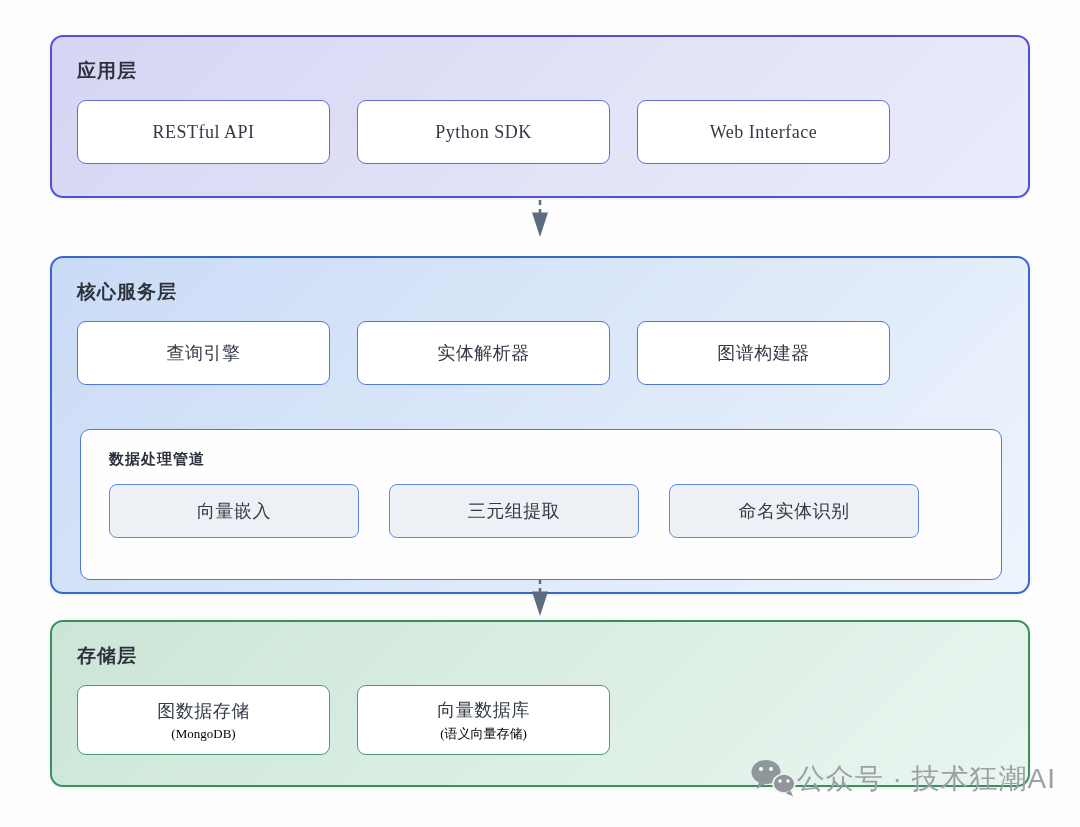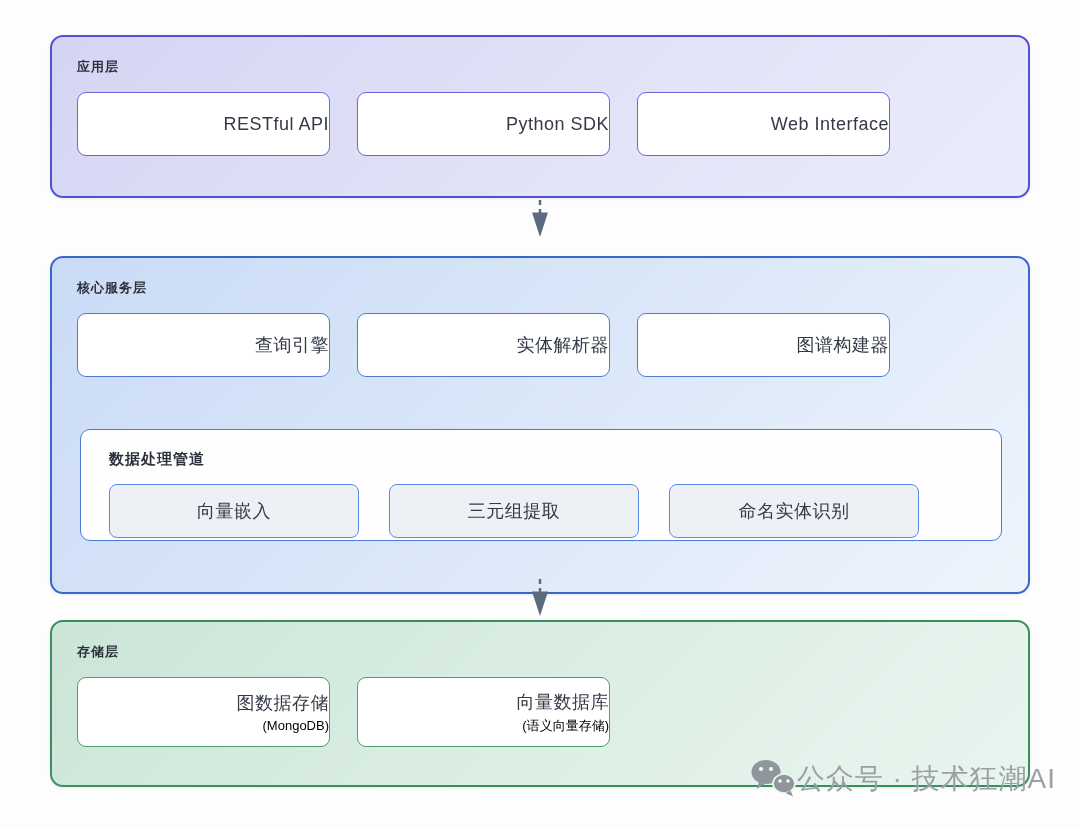--- a/index.html
+++ b/index.html
@@ -38,59 +38,60 @@
   }
   .layer-store {
     top: 620px;
     height: 167px;
     background: linear-gradient(135deg, #cbe5d7 0%, #ddefe5 55%, #e9f5ef 100%);
     border: 2.5px solid #38915d;
   }
   .layer-title {
     margin: 0;
     padding: 21px 0 0 25px;
-    font-size: 13px;
+    font-size: 19px;
     font-weight: bold;
     color: #2c313c;
     letter-spacing: 1px;
   }
   .box-row {
     display: flex;
     margin: 16px 25px 0 25px;
     gap: 27px;
   }
   .node {
     width: 253px;
     height: 64px;
     background: #ffffff;
     border-radius: 9px;
     box-sizing: border-box;
     display: flex;
     flex-direction: column;
-    align-items: flex-end;
+    align-items: center;
     justify-content: center;
     font-size: 18px;
     color: #333a46;
     letter-spacing: 0.5px;
+    font-family: Liberation Serif, serif;
   }
   .layer-app .node { border: 1.5px solid #6c67d8; }
   .layer-core .node { border: 1.5px solid #4d7ad8; }
   .layer-store .node { border: 1.5px solid #4ba16e; height: 70px; }
   .node .sublabel {
     font-size: 13px;
     color: #000000;
     margin-top: 3px;
     letter-spacing: 0;
   }
   .pipeline {
     position: absolute;
     left: 28px;
     top: 171px;
     width: 922px;
-    height: 112px;
+    height: 151px;
     background: #fefefe;
     border: 1.5px solid #4d7ad8;
     border-radius: 10px;
     box-sizing: border-box;
   }
   .pipeline-title {
     margin: 0;
     padding: 20px 0 0 28px;
     font-size: 15px;
     font-weight: bold;

